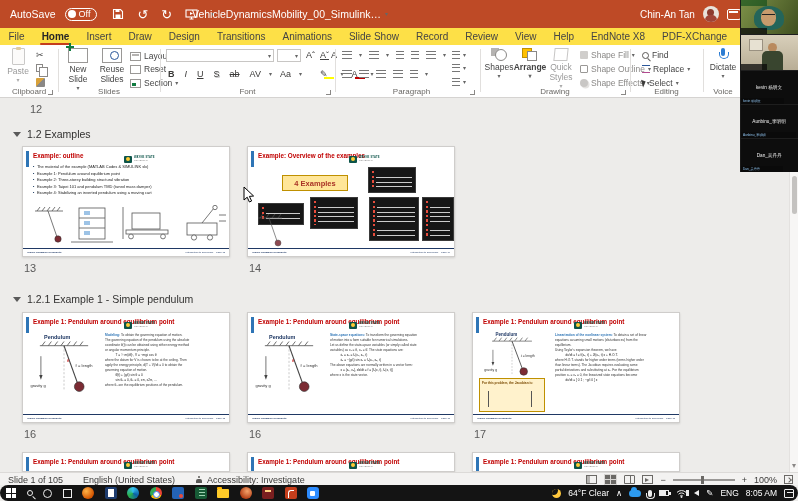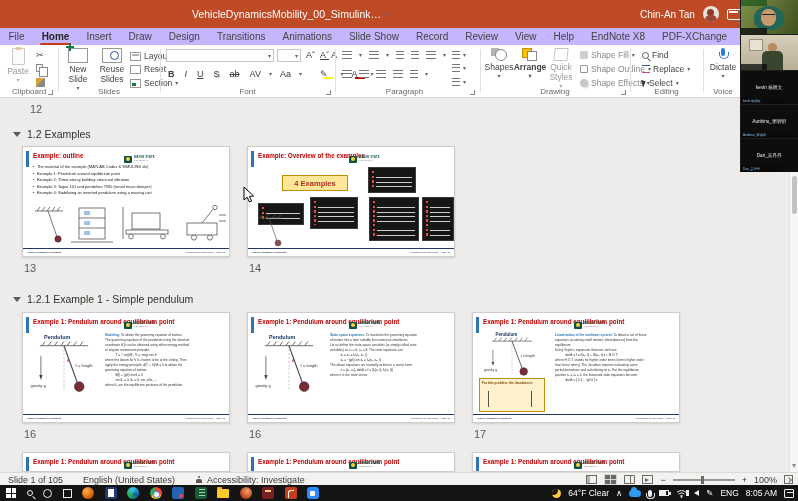--- a/index.html
+++ b/index.html
@@ -19,21 +19,21 @@
   .searchbox input::placeholder{color:#5b2a15;opacity:1;}
   .mag{width:7px;height:7px;border:1.4px solid #5b2a15;border-radius:50%;position:relative;flex:none;}
   .mag:after{content:"";position:absolute;left:6px;top:6px;width:4px;height:1.4px;background:#5b2a15;transform:rotate(45deg);transform-origin:0 0;}
   .tb-user{position:absolute;left:640px;top:0;height:28px;display:flex;align-items:center;gap:8px;font-size:10px;}
   .avatar{width:16px;height:16px;border-radius:50%;background:#e8e2da;position:relative;overflow:hidden;}
   .avatar:before{content:"";position:absolute;left:4.5px;top:2.5px;width:7px;height:7px;border-radius:50%;background:#8c3b2e;}
   .avatar:after{content:"";position:absolute;left:2px;top:9px;width:12px;height:8px;border-radius:5px 5px 0 0;background:#a04436;}
   .ribopt{width:14px;height:11px;border:1.2px solid #fff;border-radius:2px;position:relative;}
   .ribopt:after{content:"";position:absolute;left:1px;top:1.5px;width:9px;height:2px;background:#fff;}
   
-  .tabs{position:absolute;left:0;top:28px;width:798px;height:17px;background:#c4b5fd;display:flex;align-items:center;font-size:10px;color:#444;}
+  .tabs{position:absolute;left:0;top:28px;width:798px;height:17px;background:#fde047;display:flex;align-items:center;font-size:10px;color:#444;}
   .tab{padding:0 8.5px;height:17px;display:flex;align-items:center;position:relative;white-space:nowrap;}
   .tab.active{font-weight:bold;color:#262626;}
   .tab.active:after{content:"";position:absolute;left:7px;right:7px;bottom:0;height:2.5px;background:#C43E1C;border-radius:2px;}
   .cmt-btn{width:22px;height:13px;border:1px solid #c8c6c4;border-radius:2px;background:#f5f4f3;margin-left:4px;position:relative;}
   .cmt-btn:after{content:"";position:absolute;left:5px;top:2.5px;width:10px;height:6px;border:1px solid #8a8886;border-radius:1px;}
   .record-btn{display:flex;align-items:center;gap:4px;margin-left:8px;padding:1px 7px;background:#FBEFEB;border-radius:2px;color:#C0392B;font-size:10px;}
   .rec-dot{width:7px;height:7px;border:1.6px solid #C0392B;border-radius:50%;position:relative;}
   .rec-dot:after{content:"";position:absolute;left:1px;top:1px;width:2.6px;height:2.6px;background:#C0392B;border-radius:50%;}
   
   .ribbon{position:absolute;left:0;top:45px;width:798px;height:53px;background:#fff;border-bottom:1px solid #D5D3D1;color:#444;}
@@ -137,21 +137,21 @@
   .ic-sort span{background:#6b6966;}
   .ic-read{border:1px solid #6b6966;border-radius:1px 1px 0 0;}
   .ic-read:after{content:"";position:absolute;left:4.4px;top:0;bottom:0;width:1px;background:#6b6966;}
   .ic-show{border:1px solid #6b6966;}
   .ic-show:after{content:"";position:absolute;left:2px;top:2px;border-left:4px solid #6b6966;border-top:2.2px solid transparent;border-bottom:2.2px solid transparent;}
   .ztrack{width:62px;height:2px;background:#9a9896;position:relative;}
   .zthumb{position:absolute;left:28px;top:-3px;width:3.5px;height:8px;background:#6b6966;}
   .fit-ic{width:9px;height:9px;border:1px solid #6b6966;position:relative;}
   .fit-ic:after{content:"";position:absolute;left:2px;top:2px;width:3px;height:3px;border-right:1.2px solid #6b6966;border-bottom:1.2px solid #6b6966;transform:rotate(-45deg);}
   
-  .taskbar{position:absolute;left:0;top:485px;width:798px;height:16px;background:#141414;color:#eee;}
+  .taskbar{position:absolute;left:0;top:485px;width:798px;height:16px;background:#141414;color:#eee;border-radius:8px;}
   .tk-left{position:absolute;left:6px;top:0;height:16px;display:flex;align-items:center;gap:10.5px;}
   .tk-right{position:absolute;right:4px;top:0;height:16px;display:flex;align-items:center;gap:7px;font-size:8.5px;color:#fff;white-space:nowrap;}
   .win{width:10px;height:10px;display:grid;grid-template:1fr 1fr/1fr 1fr;gap:1px;}
   .win span{background:#fff;}
   .tmag{width:6px;height:6px;border:1.3px solid #eee;border-radius:50%;position:relative;}
   .tmag:after{content:"";position:absolute;left:5px;top:5px;width:3.6px;height:1.3px;background:#eee;transform:rotate(45deg);transform-origin:0 0;}
   .ring{width:9px;height:9px;border:1.4px solid #eee;border-radius:50%;}
   .tview{width:9px;height:9px;border:1.2px solid #eee;position:relative;}
   .ai{width:12px;height:12px;border-radius:2px;position:relative;flex:none;}
   .ai.cir{border-radius:50%;}
@@ -201,20 +201,42 @@
   .vchip .ct{transform:scale(.45);transform-origin:0 50%;font-size:7px;color:#8fc3ef;white-space:nowrap;}
   .vname-wrap{position:absolute;inset:0;display:flex;align-items:center;justify-content:center;}
   .vname{transform:scale(.62);font-size:7.5px;color:#f0f0f0;white-space:nowrap;display:inline-block;}
 </style>
 </head>
 <body>
 
 <div class="screen">
 
   <div class="titlebar">
+    <div class="tb-left">
+      <span>AutoSave</span>
+      <span class="toggle">
+          <span class="knob"></span>
+          <span>Off</span>
+        </span>
+      <span class="qat">
+        <svg width="12" height="12" viewBox="0 0 12 12">
+            <path d="M1.5 1.5h7l2 2v7h-9z" fill="none" stroke="#fff" stroke-width="1.1"></path>
+            <rect x="3.5" y="6.5" width="5" height="4" fill="#fff"></rect>
+            <rect x="3.5" y="1.5" width="4" height="2.5" fill="#fff"></rect>
+          </svg>
+        <span class="g">↺</span>
+        <span class="g">↻</span>
+        <svg width="13" height="11" viewBox="0 0 13 11">
+            <rect x="1" y="1" width="11" height="7" fill="none" stroke="#fff" stroke-width="1.1"></rect>
+            <path d="M5 3l3 1.5L5 6z" fill="#fff"></path>
+            <path d="M6.5 8v2M4.5 10h4" stroke="#fff" stroke-width="1"></path>
+          </svg>
+        <span class="car">▾</span>
+      </span>
+    </div>
     <div class="doc-title">
         <span>VehicleDynamicsMobility_00_Simulink…</span>
         <span class="car">▾</span>
       </div>
     <div class="tb-user">
       <span>Chin-An Tan</span>
       <span class="avatar"></span>
       <span class="ribopt"></span>
     </div>
   </div>
@@ -347,21 +369,21 @@
         <span class="car">▾</span>
       </div>
     <div class="sm-btn" style="left:452px;top:19px;">
         <span class="lines sh"></span>
         <span class="car">▾</span>
       </div>
     <div class="sm-btn" style="left:452px;top:33px;">
         <span class="lines sh"></span>
         <span class="car">▾</span>
       </div>
-    <div class="grp-label" style="left:332px;width:145px;">Paragraph</div>
+    <div class="grp-label" style="left:339px;width:145px;">Paragraph</div>
     <span class="launch" style="left:470px;"></span>
     <span class="vdiv" style="left:480px;"></span>
 
     <div class="big-btn" style="left:485px;width:28px;">
         <span class="shapes-ic"></span>
         <span>Shapes</span>
         <span class="car">▾</span>
       </div>
     <div class="big-btn" style="left:515px;width:30px;font-weight:bold;">
         <span class="arr-ic"></span>

